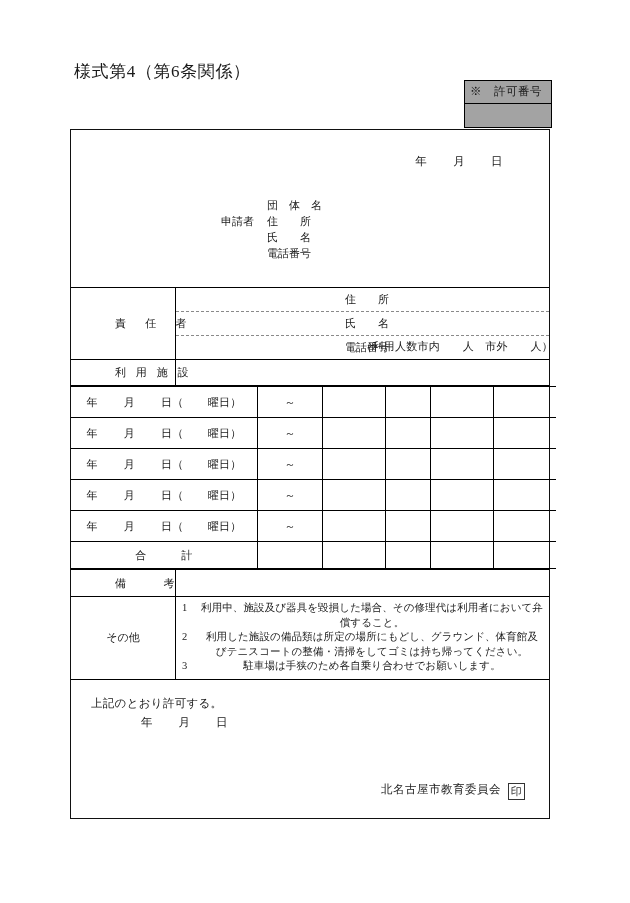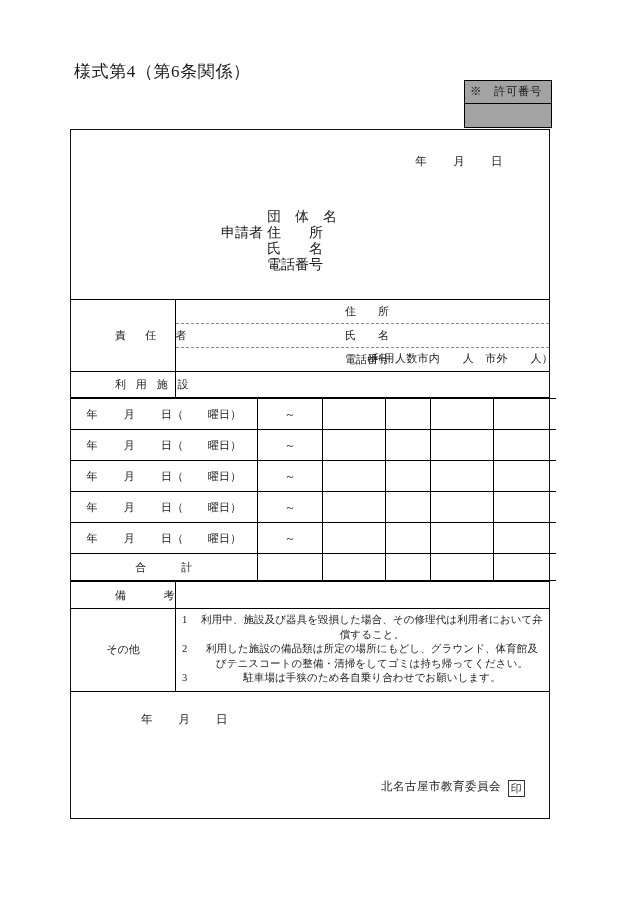--- a/index.html
+++ b/index.html
@@ -72,23 +72,23 @@
     margin-top: 12px;
     padding-right: 46px;
     text-align: right;
     font-size: 11.5px;
   }
   .title-date span { letter-spacing: 0.4px; }
   .ymd-gap { display: inline-block; width: 26px; }
 
   
   .applicant {
-    margin-top: 40px;
+    margin-top: 28px;
     padding-left: 150px;
-    font-size: 14px;
+    font-size: 11px;
     line-height: 16px;
   }
   .applicant__row { white-space: nowrap; }
   .applicant__tag {
     display: inline-block;
     width: 46px;
     text-align: left;
   }
 
   
@@ -391,20 +391,21 @@
             <span class="note-num">3</span>
             <span class="note-text">駐車場は手狭のため各自乗り合わせでお願いします。</span>
           </div>
         </td>
       </tr>
     </tbody>
       </table>
   </div>
 
   <div class="footer">
+    <div class="footer__approve">上記のとおり許可する。</div>
     <div class="footer__date">
       <span>年</span><span class="ymd-gap"></span><span>月</span><span class="ymd-gap"></span><span>日</span>
     </div>
     <div class="footer__issuer">
       <span>北名古屋市教育委員会</span><span class="seal">印</span>
     </div>
   </div>
 
 </div>
 

